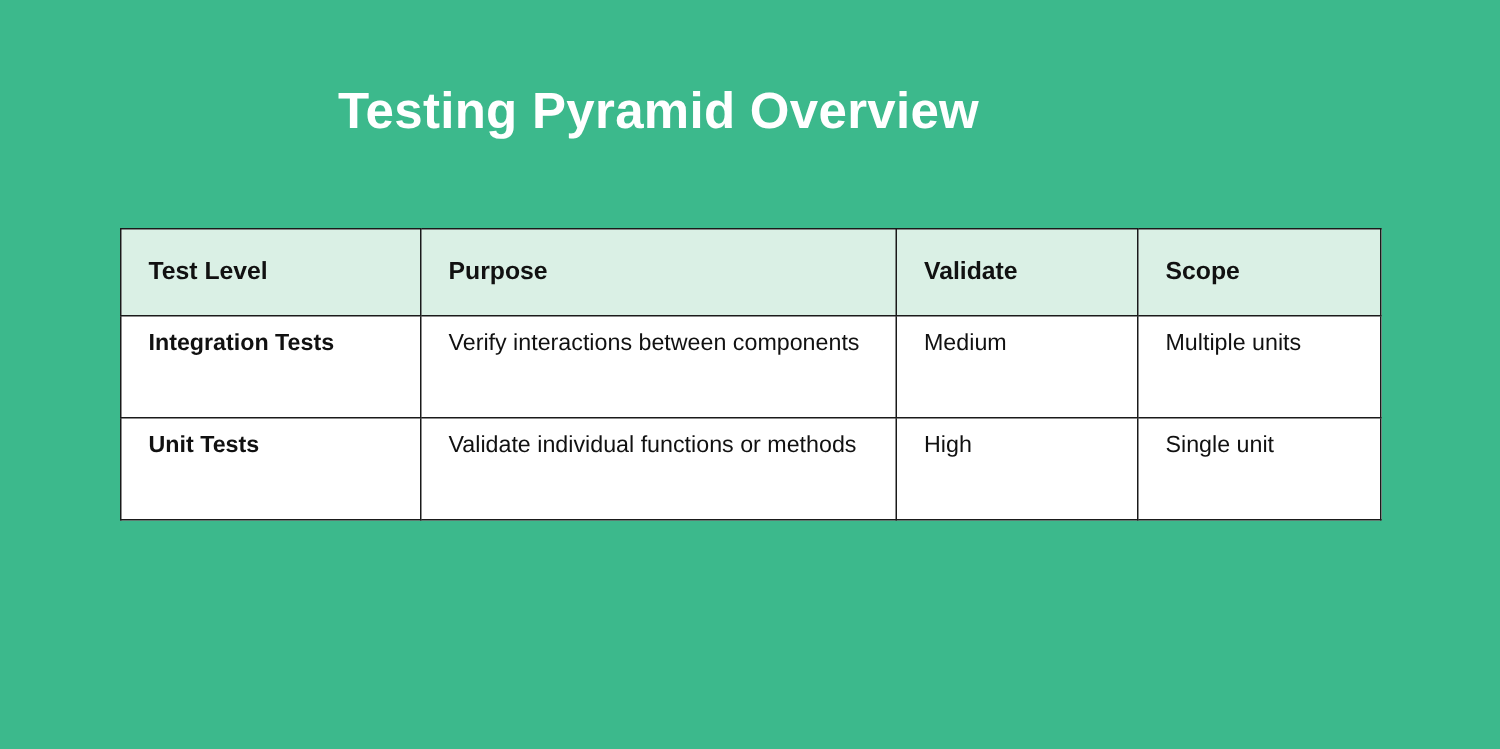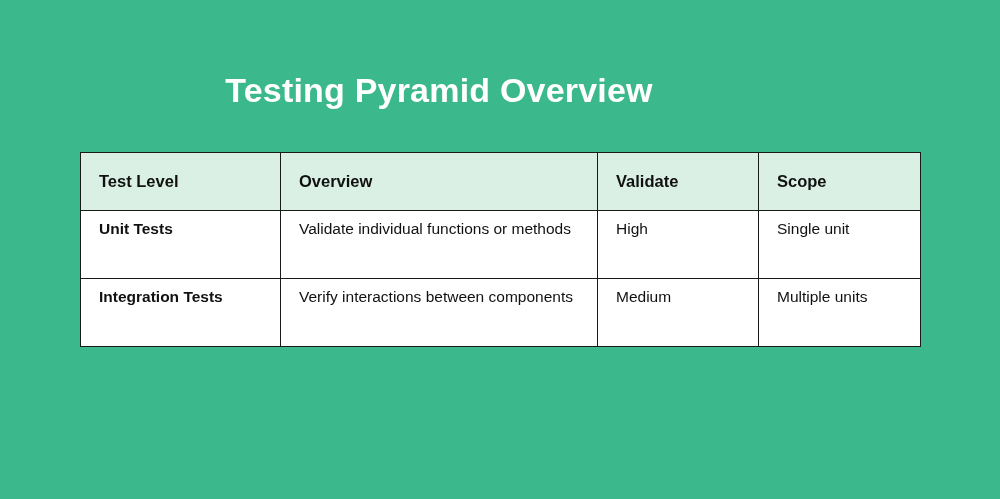--- a/index.html
+++ b/index.html
@@ -14,21 +14,21 @@
     overflow: hidden;
   }
   .page {
     position: relative;
     width: 1000px;
     height: 499px;
     box-sizing: border-box;
   }
   .page-title {
     position: absolute;
-    top: 72px;
+    top: 56px;
     left: 0;
     width: 878px;
     text-align: center;
     color: #ffffff;
     font-size: 34px;
     font-weight: bold;
     letter-spacing: 0.2px;
     line-height: 1.1;
   }
   .table-wrap {
@@ -86,35 +86,35 @@
     <table class="data-table">
       <colgroup>
         <col class="col-level">
         <col class="col-purpose">
         <col class="col-freq">
         <col class="col-scope">
       </colgroup>
       <thead>
         <tr>
           <th>Test Level</th>
-          <th>Overview</th>
+          <th>Purpose</th>
           <th>Validate</th>
           <th>Scope</th>
         </tr>
       </thead>
       <tbody>
         <tr>
+          <td class="level-cell">Integration Tests</td>
+          <td>Verify interactions between components</td>
+          <td>Medium</td>
+          <td>Multiple units</td>
+        </tr>
+        <tr>
           <td class="level-cell">Unit Tests</td>
           <td>Validate individual functions or methods</td>
           <td>High</td>
           <td>Single unit</td>
-        </tr>
-        <tr>
-          <td class="level-cell">Integration Tests</td>
-          <td>Verify interactions between components</td>
-          <td>Medium</td>
-          <td>Multiple units</td>
         </tr>
       </tbody>
     </table>
   </div>
 
 </div>
 
 </body></html>

